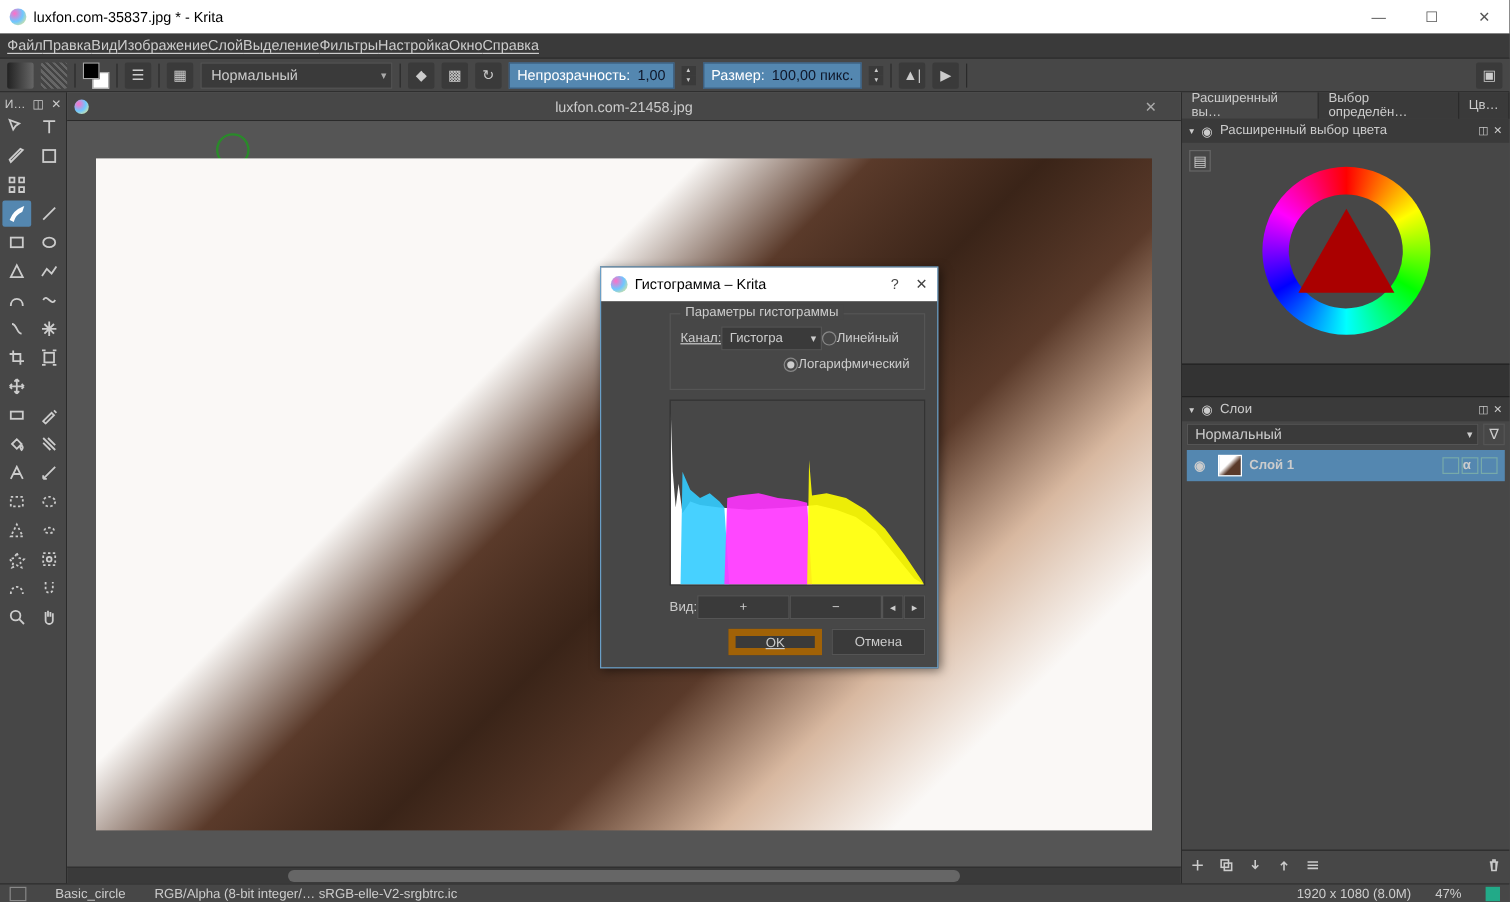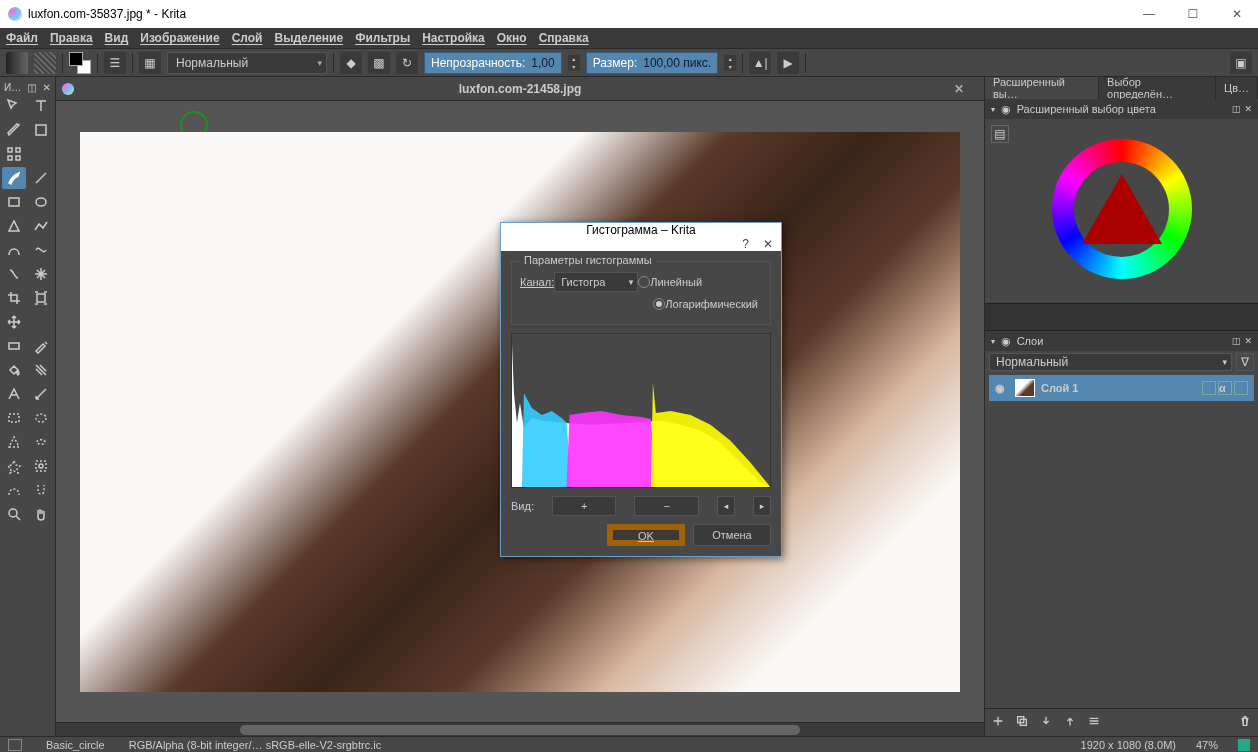--- a/index.html
+++ b/index.html
@@ -2,21 +2,21 @@
 <html><head>
 <meta charset="utf-8">
 <style>
 * { box-sizing: border-box; margin: 0; padding: 0; }
 body { font-family: "Segoe UI", Tahoma, sans-serif; font-size: 12px; color: #ccc; background: #474747; overflow: hidden; width: 1258px; height: 752px; position: relative; }
 .titlebar { height: 28px; background: #fff; display: flex; align-items: center; padding: 0 8px; color: #000; }
 .titlebar .logo { width: 14px; height: 14px; border-radius: 50%; background: radial-gradient(circle at 30% 30%, #ff6ec7, #6ec7ff, #fff07a); margin-right: 6px; }
 .titlebar .title { flex: 1; font-size: 12px; }
 .titlebar .winbtns { display: flex; gap: 18px; color: #555;}
 .titlebar .winbtns span { cursor: default; width: 26px; text-align: center; }
-.menubar { height: 21px; background: #3a3a3a; display: flex; align-items: center; padding: 0 6px; gap: 12px; border-bottom: 1px solid #2a2a2a; font-weight: bold; }
+.menubar { height: 21px; background: #3a3a3a; display: flex; align-items: center; padding: 0 6px; border-bottom: 1px solid #2a2a2a; }
 .menubar span { font-size: 12px; cursor: default; }
 .menubar span u { text-decoration: underline; text-underline-offset: 2px; }
 .toolbar { height: 28px; background: #474747; display: flex; align-items: center; padding: 0 6px; gap: 6px; border-bottom: 1px solid #2a2a2a; }
 .toolbar .btn { width: 22px; height: 22px; background: #3a3a3a; display: flex; align-items: center; justify-content: center; border-radius: 2px; }
 .toolbar .swatch-pair { width: 22px; height: 22px; position: relative; }
 .toolbar .swatch-pair .fg { width: 14px; height: 14px; background: #000; position: absolute; top: 0; left: 0; border: 1px solid #aaa; }
 .toolbar .swatch-pair .bg { width: 14px; height: 14px; background: #fff; position: absolute; bottom: 0; right: 0; border: 1px solid #aaa; }
 .toolbar .drop { height: 22px; background: #3a3a3a; padding: 0 18px 0 8px; display: flex; align-items: center; border: 1px solid #555; position: relative; min-width: 160px; }
 .toolbar .drop::after { content: "▾"; position: absolute; right: 4px; font-size: 9px; color: #aaa; }
 .toolbar .field { height: 22px; background: #5487b0; color: #fff; padding: 0 6px; display: flex; align-items: center; gap: 6px; border: 1px solid #3a5a7a; }
@@ -26,21 +26,21 @@
 .toolbar .sep { width: 1px; height: 20px; background: #2a2a2a; }
 .toolbar .endbtn { margin-left: auto; }
 .main { display: flex; height: 659px; }
 .toolbox { width: 56px; background: #474747; border-right: 1px solid #2a2a2a; display: flex; flex-direction: column; padding: 2px; }
 .toolbox-head { height: 16px; font-size: 10px; padding: 0 2px; display: flex; align-items: center; justify-content: space-between; }
 .toolbox-head .x { font-size: 10px; }
 .toolgrid { display: grid; grid-template-columns: 1fr 1fr; gap: 2px; }
 .tool { width: 24px; height: 22px; display: flex; align-items: center; justify-content: center; font-size: 14px; border-radius: 2px; }
 .tool.active { background: #5487b0; }
 .tool svg { width: 16px; height: 16px; stroke: #ccc; fill: none; stroke-width: 1.5; }
-.canvas-area { flex: 1; display: flex; flex-direction: column; background: #666; position: relative; font-weight: bold; }
+.canvas-area { flex: 1; display: flex; flex-direction: column; background: #666; position: relative; }
 .doc-tab { height: 24px; background: #474747; display: flex; align-items: center; justify-content: center; position: relative; border-bottom: 1px solid #2a2a2a; }
 .doc-tab .logo2 { width: 12px; height: 12px; border-radius: 50%; background: radial-gradient(circle at 30% 30%, #ff6ec7, #6ec7ff, #fff07a); position: absolute; left: 6px; }
 .doc-tab .x { position: absolute; right: 20px; color: #aaa; }
 .canvas { flex: 1; background: #555; display: flex; align-items: center; justify-content: center; position: relative; overflow: hidden; }
 .canvas .img-placeholder { width: 880px; height: 560px; background: linear-gradient(135deg, #faf8f6 0%, #faf8f6 35%, #5a3a2a 45%, #3a2418 55%, #5a3a2a 65%, #d8b8a0 75%, #faf8f6 85%); position: relative; }
 .canvas .green-circle { position: absolute; left: 124px; top: 10px; width: 28px; height: 28px; border: 2px solid #2a8a2a; border-radius: 50%; }
 .scroll-h { height: 14px; background: #3a3a3a; border-top: 1px solid #2a2a2a; display: flex; }
 .scroll-h .thumb { width: 560px; height: 10px; margin: 2px auto; background: #666; border-radius: 5px; }
 .right-panel { width: 274px; background: #474747; border-left: 1px solid #2a2a2a; display: flex; flex-direction: column; }
 .rtabs { height: 22px; background: #3a3a3a; display: flex; align-items: center; font-size: 11px; }
@@ -60,35 +60,35 @@
 .layers-drop .ld::after { content: "▾"; position: absolute; right: 4px; font-size: 9px; }
 .opacity-bar { height: 20px; margin: 2px 4px; background: #5487b0; color: #fff; display: flex; align-items: center; justify-content: center; font-size: 11px; }
 .layer-row { height: 26px; background: #5487b0; display: flex; align-items: center; padding: 0 6px; gap: 6px; margin: 2px 4px; font-size: 11px; font-weight: bold; }
 .layer-row .eye { width: 14px; }
 .layer-row .thumb { width: 20px; height: 18px; background: linear-gradient(135deg,#fff 40%,#5a3a2a 60%); border: 1px solid #fff; }
 .layer-footer { margin-top: auto; height: 28px; background: #474747; border-top: 1px solid #2a2a2a; display: flex; align-items: center; padding: 0 6px; gap: 10px; }
 .layer-footer svg { width:14px; height:14px; stroke:#ccc; fill:none; stroke-width:1.5;}
 .statusbar { height: 16px; background: #474747; border-top: 1px solid #2a2a2a; display: flex; align-items: center; padding: 0 8px; font-size: 11px; gap: 24px; }
 .statusbar .right { margin-left: auto; display: flex; gap: 20px; align-items:center;}
 .dialog { position: absolute; left: 500px; top: 222px; width: 282px; background: #474747; border: 1px solid #6a9fc7; box-shadow: 2px 2px 8px rgba(0,0,0,0.5); }
-.dialog .dlg-title { height: 28px; background: #fff; color: #000; display: flex; align-items: center; padding: 0 8px; flex-direction: column; }
+.dialog .dlg-title { height: 28px; background: #fff; color: #000; display: flex; align-items: center; padding: 0 8px; }
 .dialog .dlg-title .logo3 { width: 14px; height: 14px; border-radius: 50%; background: radial-gradient(circle at 30% 30%, #ff6ec7, #6ec7ff, #fff07a); margin-right: 6px; }
 .dialog .dlg-title .dlgbtns { margin-left: auto; display: flex; gap: 14px; color:#444;}
-.dialog .dlg-body { padding: 10px; }
+.dialog .dlg-body { padding: 10px; margin-left: 47px; }
 .dialog .group { border: 1px solid #555; padding: 10px 8px 8px; position: relative; margin-bottom: 8px; }
 .dialog .group .legend { position: absolute; top: -8px; left: 8px; background: #474747; padding: 0 4px; font-size: 11px; }
 .dialog .row { display: flex; align-items: center; gap: 0; margin-bottom: 6px; font-size: 11px; }
 .dialog .row .lbl u { text-decoration: underline; }
 .dialog .row .dd { width: 84px; height: 20px; background: #3a3a3a; border: 1px solid #555; padding: 0 6px; display: flex; align-items: center; position: relative; }
 .dialog .row .dd::after { content: "▾"; position: absolute; right: 4px; font-size: 9px; }
 .dialog .radio { width: 12px; height: 12px; border-radius: 50%; border: 1px solid #888; display: inline-flex; align-items: center; justify-content: center; }
 .dialog .radio.on::after { content: ""; width: 6px; height: 6px; border-radius: 50%; background: #ccc; }
 .dialog .hist-box { height: 155px; background: #474747; border: 1px solid #333; position: relative; margin-bottom: 8px; }
 .dialog .hist-box svg { width: 100%; height: 100%; }
-.dialog .view-row { display: flex; align-items: center; gap: 18px; font-size: 11px; margin-bottom: 8px; }
+.dialog .view-row { display: flex; align-items: center; gap: 0; font-size: 11px; margin-bottom: 8px; }
 .dialog .view-row .vbtn { flex: 1; height: 20px; background: #3a3a3a; border: 1px solid #555; display: flex; align-items: center; justify-content: center; }
 .dialog .view-row .sbtn { width: 18px; height: 20px; background: #3a3a3a; border: 1px solid #555; display:flex; align-items:center; justify-content:center; font-size:9px;}
 .dialog .dlg-foot { display: flex; justify-content: flex-end; gap: 8px; }
 .dialog .dlg-foot button { width: 78px; height: 22px; background: #3a3a3a; border: 1px solid #555; color: #ccc; font-size: 11px; }
 .dialog .dlg-foot button.primary { border: 6px solid #a16207; }
 </style>
 </head>
 <body>
 
 <div class="titlebar">

